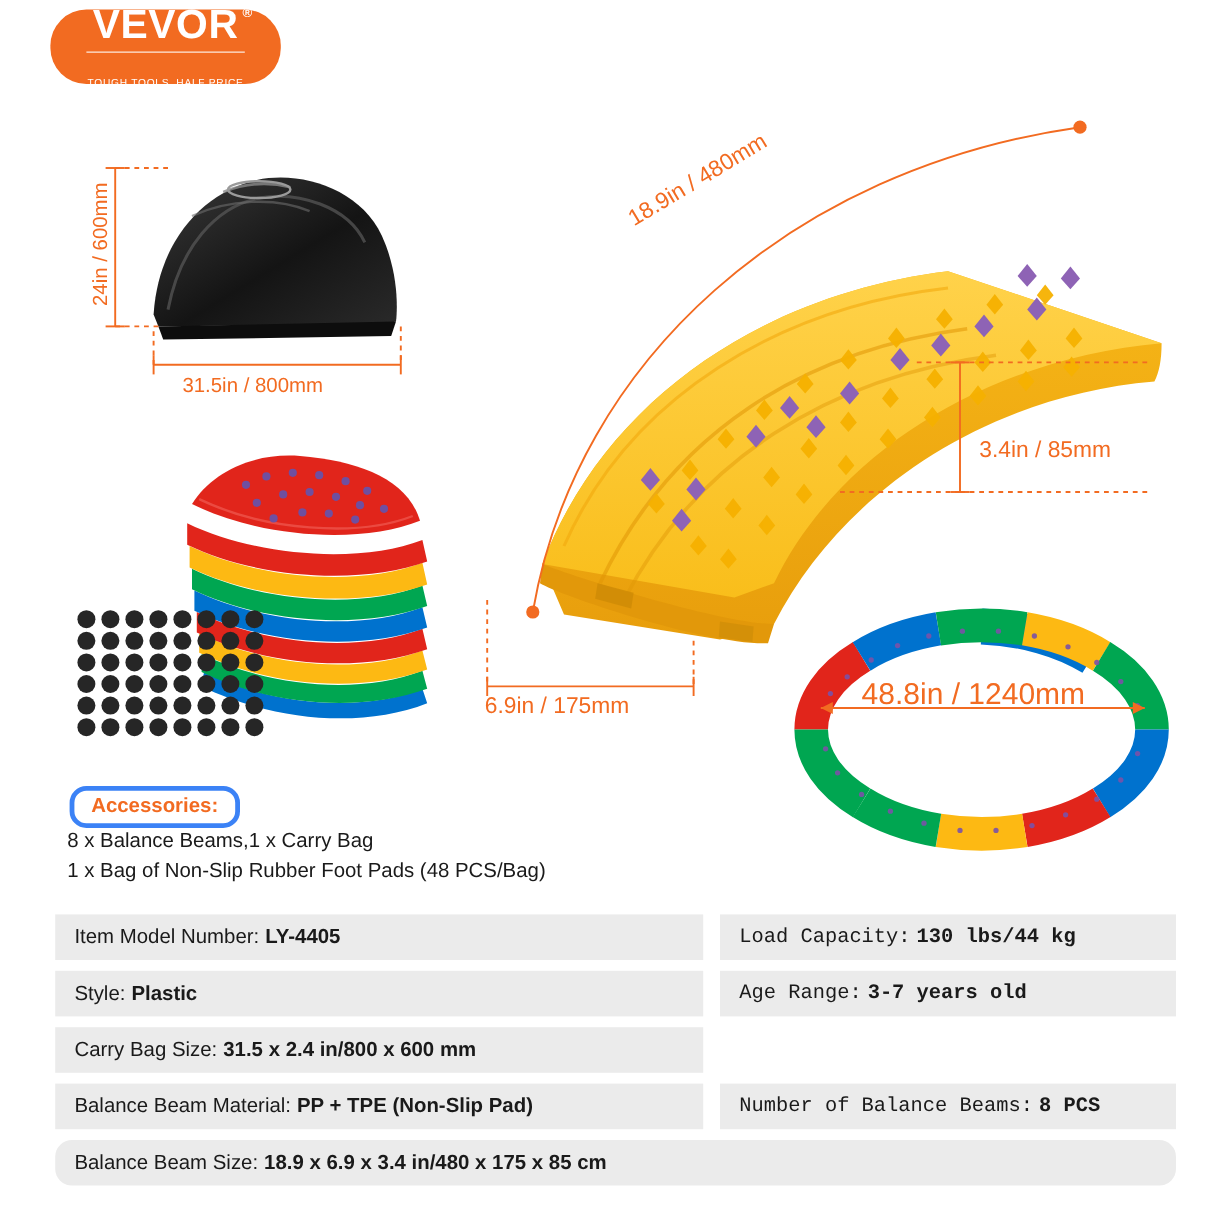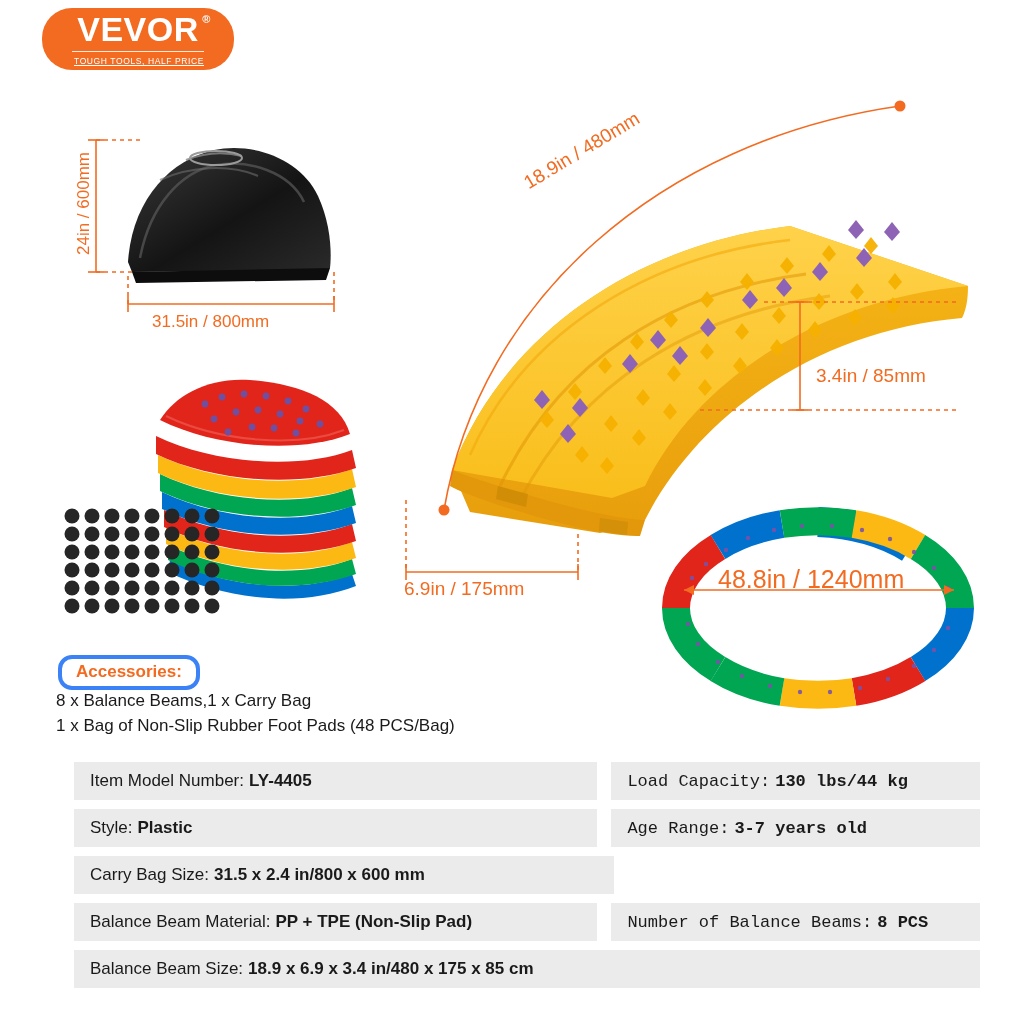--- a/index.html
+++ b/index.html
@@ -25,21 +25,21 @@
   }
   .brand-name {
     font-size:34px; font-weight:bold; letter-spacing:0.5px;
     line-height:1; position:relative;
   }
   .brand-reg {
     position:absolute; right:-12px; top:2px; font-size:11px; font-weight:bold;
   }
   .brand-tag {
     font-size:8.5px; letter-spacing:0.6px; margin-top:5px;
-    border-top:1px solid rgba(255,255,255,.85); padding-top:4px; width:132px; text-align:right;text-decoration:underline;
+    border-top:1px solid rgba(255,255,255,.85); padding-top:20px; width:132px; text-align:center;
   }
 
   
   .stage { position:absolute; left:0; top:0; width:1024px; height:760px; }
 
   .dimtext {
     position:absolute; color:#f26b21; font-size:17px; font-weight:500; white-space:nowrap;
   }
 
   
@@ -50,28 +50,28 @@
     color:#f26b21; font-weight:bold; font-size:17px;
   }
   .acc-line {
     position:absolute; left:56px; font-size:17px; color:#1a1a1a;
   }
   .acc-line.l1 { top:691px; }
   .acc-line.l2 { top:716px; }
 
   
   .specs { position:absolute; left:46px; top:762px; width:934px; }
-  .spec-row { display:flex; gap:14px; margin-bottom:9px;margin-left:28px; }
+  .spec-row { display:flex; gap:14px; margin-bottom:9px; }
   .cell {
     background:#ebebeb; height:38px; display:flex; align-items:center;
     padding:0 16px; font-size:17px; color:#1a1a1a;
   }
   .cell.left  { width:540px; }
   .cell.right { width:380px;font-family:Liberation Mono, monospace; }
-  .cell.full  { width:1024px; }
+  .cell.full  { width:1024px;border-radius:14px; }
   .cell b { font-weight:bold; margin-left:5px; }
   .cell .lab { font-weight:normal; }
 </style>
 </head>
 <body>
 
 <div class="brand">
   <div class="brand-name">
     <span>VEVOR</span>
     <span class="brand-reg">®</span>

